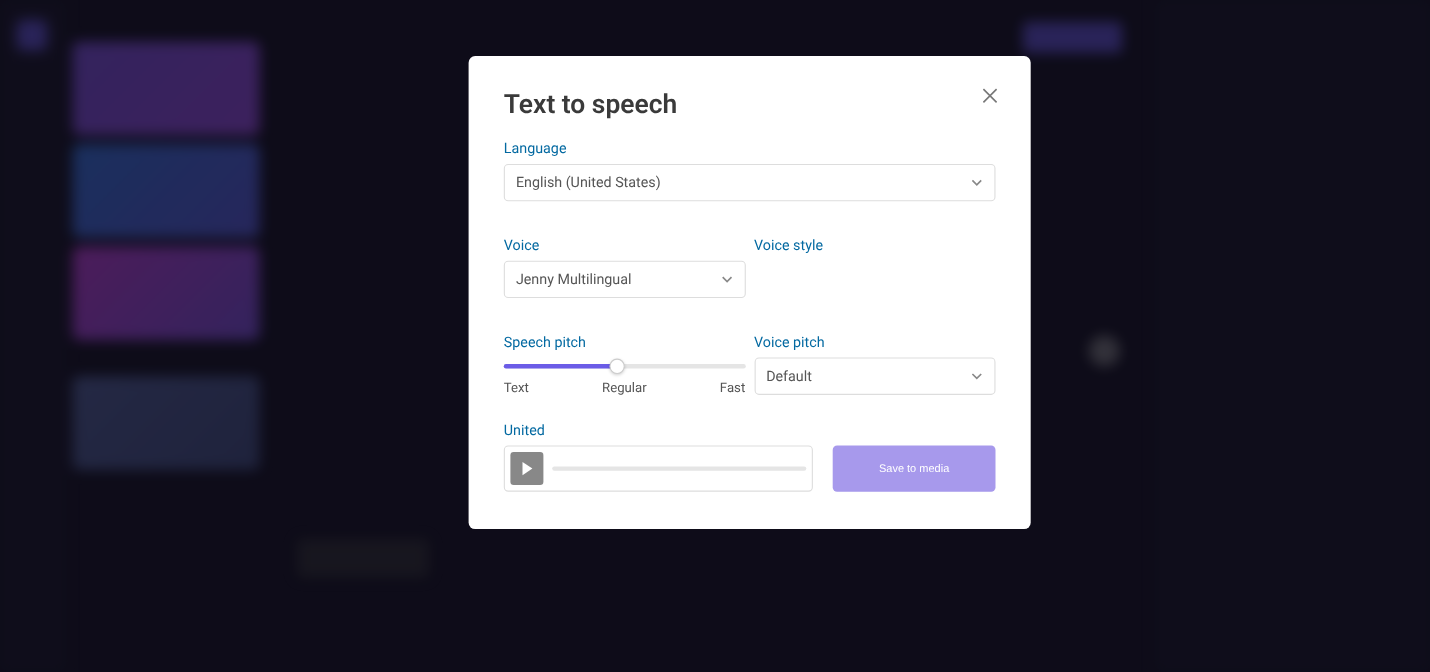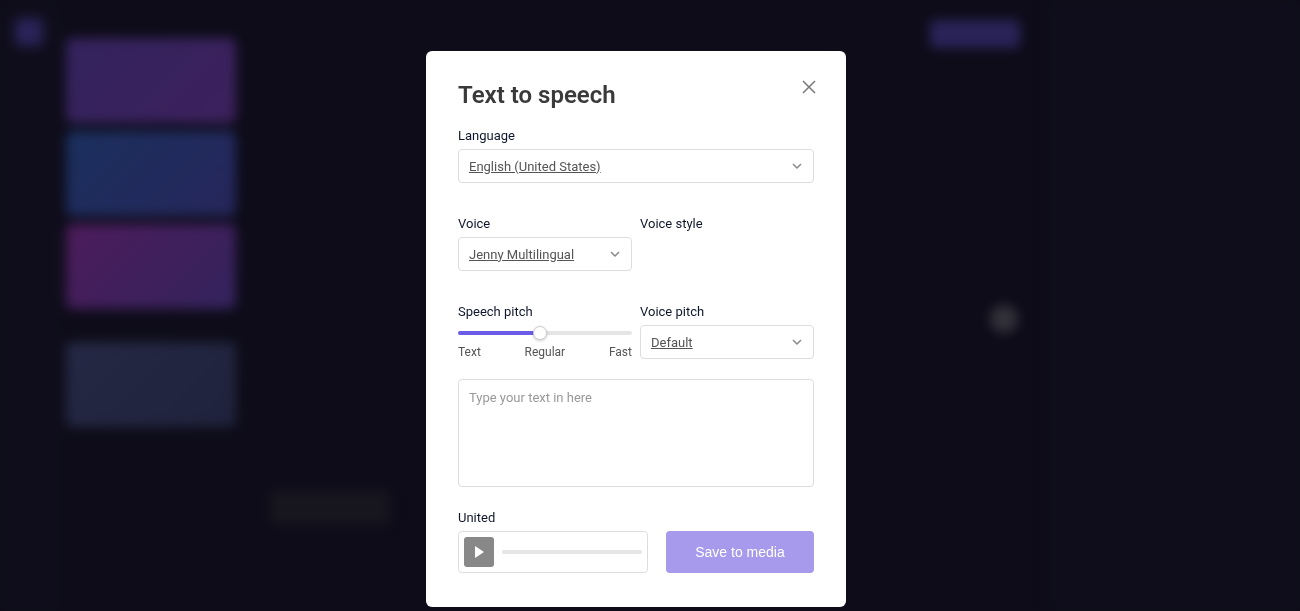--- a/index.html
+++ b/index.html
@@ -88,21 +88,21 @@
 }
 .overlay {
   position: absolute;
   inset: 0;
   background: rgba(10, 8, 20, 0.55);
 }
 .modal {
   position: absolute;
   left: 426px;
   top: 51px;
-  width: 420px;
+  width: 511px;
   background: #fff;
   border-radius: 6px;
   padding: 30px 32px 34px 32px;
   color: #333;
 }
 .modal-title {
   font-size: 24px;
   font-weight: 600;
   color: #3a3a3a;
   margin-bottom: 14px;
@@ -112,39 +112,38 @@
   right: 26px;
   top: 28px;
   width: 18px;
   height: 18px;
   cursor: pointer;
   color: #777;
 }
 .close-btn svg { width: 14px; height: 14px; }
 .field-label {
   font-size: 13px;
-  color: #0f172a;
+  color: #0369a1;
   margin-bottom: 6px;
   display: block;
   margin-top: 19px;
 }
 .select-box {
   width: 100%;
   height: 34px;
   border: 1px solid #ddd;
   border-radius: 4px;
   padding: 0 30px 0 10px;
   font-size: 13px;
   color: #555;
   background: #fff;
   position: relative;
   display: flex;
   align-items: center;
   cursor: pointer;
-  text-decoration: underline;
 }
 .select-box .chevron {
   position: absolute;
   right: 10px;
   top: 50%;
   transform: translateY(-50%);
   color: #888;
 }
 .chevron svg { width: 12px; height: 12px; display: block; }
 .row {
@@ -238,21 +237,21 @@
   background: #e5e5e5;
   border-radius: 2px;
 }
 .save-btn {
   width: 148px;
   height: 42px;
   background: #a799ec;
   color: #fff;
   border: none;
   border-radius: 4px;
-  font-size: 14px;
+  font-size: 10px;
   font-weight: 500;
   cursor: pointer;
 }
 </style>
 </head>
 <body>
 
 <div class="backdrop">
   <div class="bg-sidebar"></div>
   <div class="bg-logo"></div>
@@ -331,23 +330,20 @@
         <span>Default</span>
         <span class="chevron">
             <svg viewBox="0 0 12 12">
               <path d="M2 4 L6 8 L10 4" stroke="currentColor" stroke-width="1.5" fill="none"></path>
             </svg>
           </span>
       </div>
     </div>
   </div>
 
-  <div class="mb">
-    <textarea class="text-input" placeholder="Type your text in here" style=""></textarea>
-  </div>
 
   <label class="field-label">United</label>
   <div class="preview-row">
     <div class="preview-box">
       <div class="play-btn">
         <svg viewBox="0 0 16 16">
             <path d="M4 2 L13 8 L4 14 Z"></path>
           </svg>
       </div>
       <div class="preview-track"></div>

